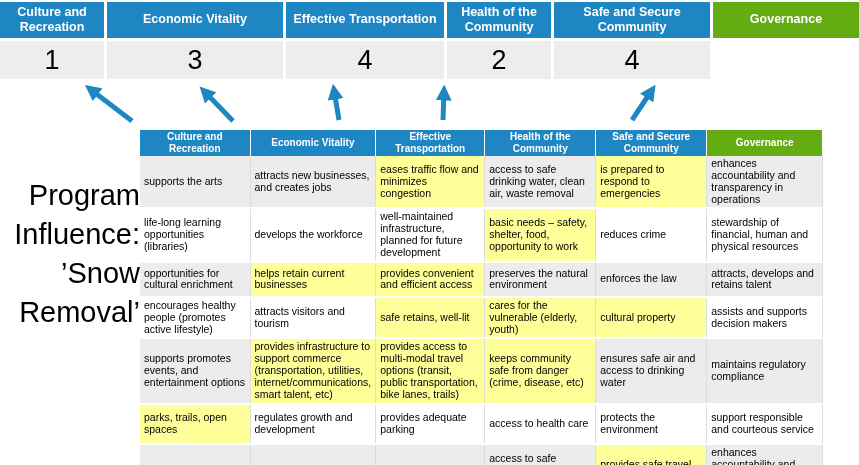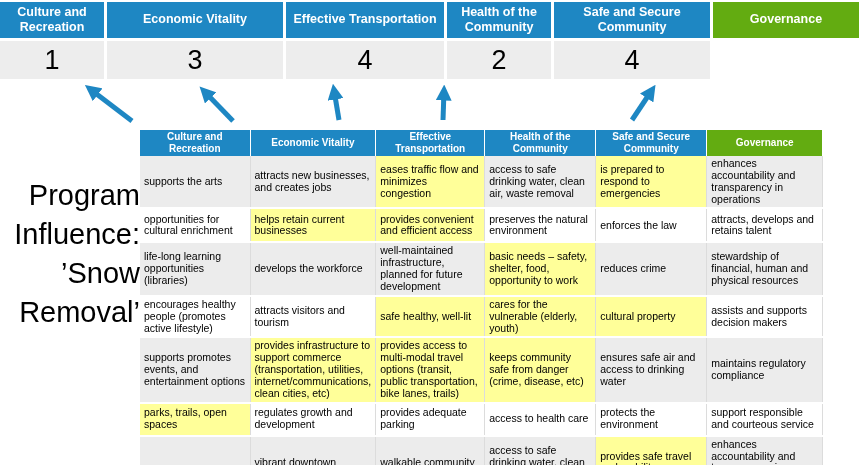--- a/index.html
+++ b/index.html
@@ -52,21 +52,21 @@
     border-right:1px solid #DCDCDC; border-bottom:2px solid #ffffff;
     background:#ffffff; overflow:hidden;
   }
   table.matrix tbody tr:nth-child(odd) td { background:#ECECEC; }
   table.matrix td.hl { background:#FFFF99 !important;margin-left:26px; }
   table.matrix tbody tr:nth-child(1){height:33px}
   table.matrix tbody tr:nth-child(2){height:34px}
   table.matrix tbody tr:nth-child(3){height:35px}
   table.matrix tbody tr:nth-child(4){height:34px}
   table.matrix tbody tr:nth-child(5){height:61px}
-  table.matrix tbody tr:nth-child(6){height:33px}
+  table.matrix tbody tr:nth-child(6){height:40px}
   table.matrix tbody tr:nth-child(7){height:35px}
   table.matrix tbody tr:nth-child(8){height:37px}
 </style>
 </head>
 <body>
 
 <div class="strip hdr">
   <div class="pcell w0" style="background: rgb(30, 135, 195);">Culture and Recreation</div>
   <div class="pcell w1" style="background: rgb(30, 135, 195);">Economic Vitality</div>
   <div class="pcell w2" style="background: rgb(30, 135, 195);">Effective Transportation</div>
@@ -123,46 +123,46 @@
   <tbody>
       <tr>
         <td>supports the arts</td>
         <td>attracts new businesses, and creates jobs</td>
         <td class="hl">eases traffic flow and minimizes congestion</td>
         <td>access to safe drinking water, clean air, waste removal</td>
         <td class="hl">is prepared to respond to emergencies</td>
         <td>enhances accountability and transparency in operations</td>
       </tr>
       <tr>
+        <td>life-long learning opportunities (libraries)</td>
+        <td>develops the workforce</td>
+        <td>well-maintained infrastructure, planned for future development</td>
+        <td class="hl">basic needs – safety, shelter, food, opportunity to work</td>
+        <td>reduces crime</td>
+        <td>stewardship of financial, human and physical resources</td>
+      </tr>
+      <tr>
         <td>opportunities for cultural enrichment</td>
         <td class="hl">helps retain current businesses</td>
         <td class="hl">provides convenient and efficient access</td>
         <td>preserves the natural environment</td>
         <td>enforces the law</td>
         <td>attracts, develops and retains talent</td>
       </tr>
       <tr>
-        <td>life-long learning opportunities (libraries)</td>
-        <td>develops the workforce</td>
-        <td>well-maintained infrastructure, planned for future development</td>
-        <td class="hl">basic needs – safety, shelter, food, opportunity to work</td>
-        <td>reduces crime</td>
-        <td>stewardship of financial, human and physical resources</td>
-      </tr>
-      <tr>
         <td>encourages healthy people (promotes active lifestyle)</td>
         <td>attracts visitors and tourism</td>
-        <td class="hl">safe healthy, well-lit</td>
+        <td class="hl">safe retains, well-lit</td>
         <td class="hl">cares for the vulnerable (elderly, youth)</td>
         <td class="hl">cultural property</td>
         <td>assists and supports decision makers</td>
       </tr>
       <tr>
         <td>supports promotes events, and entertainment options</td>
-        <td class="hl">provides infrastructure to support commerce (transportation, utilities, internet/communications, clean cities, etc)</td>
+        <td class="hl">provides infrastructure to support commerce (transportation, utilities, internet/communications, smart talent, etc)</td>
         <td class="hl">provides access to multi-modal travel options (transit, public transportation, bike lanes, trails)</td>
         <td class="hl">keeps community safe from danger (crime, disease, etc)</td>
         <td>ensures safe air and access to drinking water</td>
         <td>maintains regulatory compliance</td>
       </tr>
       <tr>
         <td class="hl">parks, trails, open spaces</td>
         <td>regulates growth and development</td>
         <td>provides adequate parking</td>
         <td>access to health care</td>

